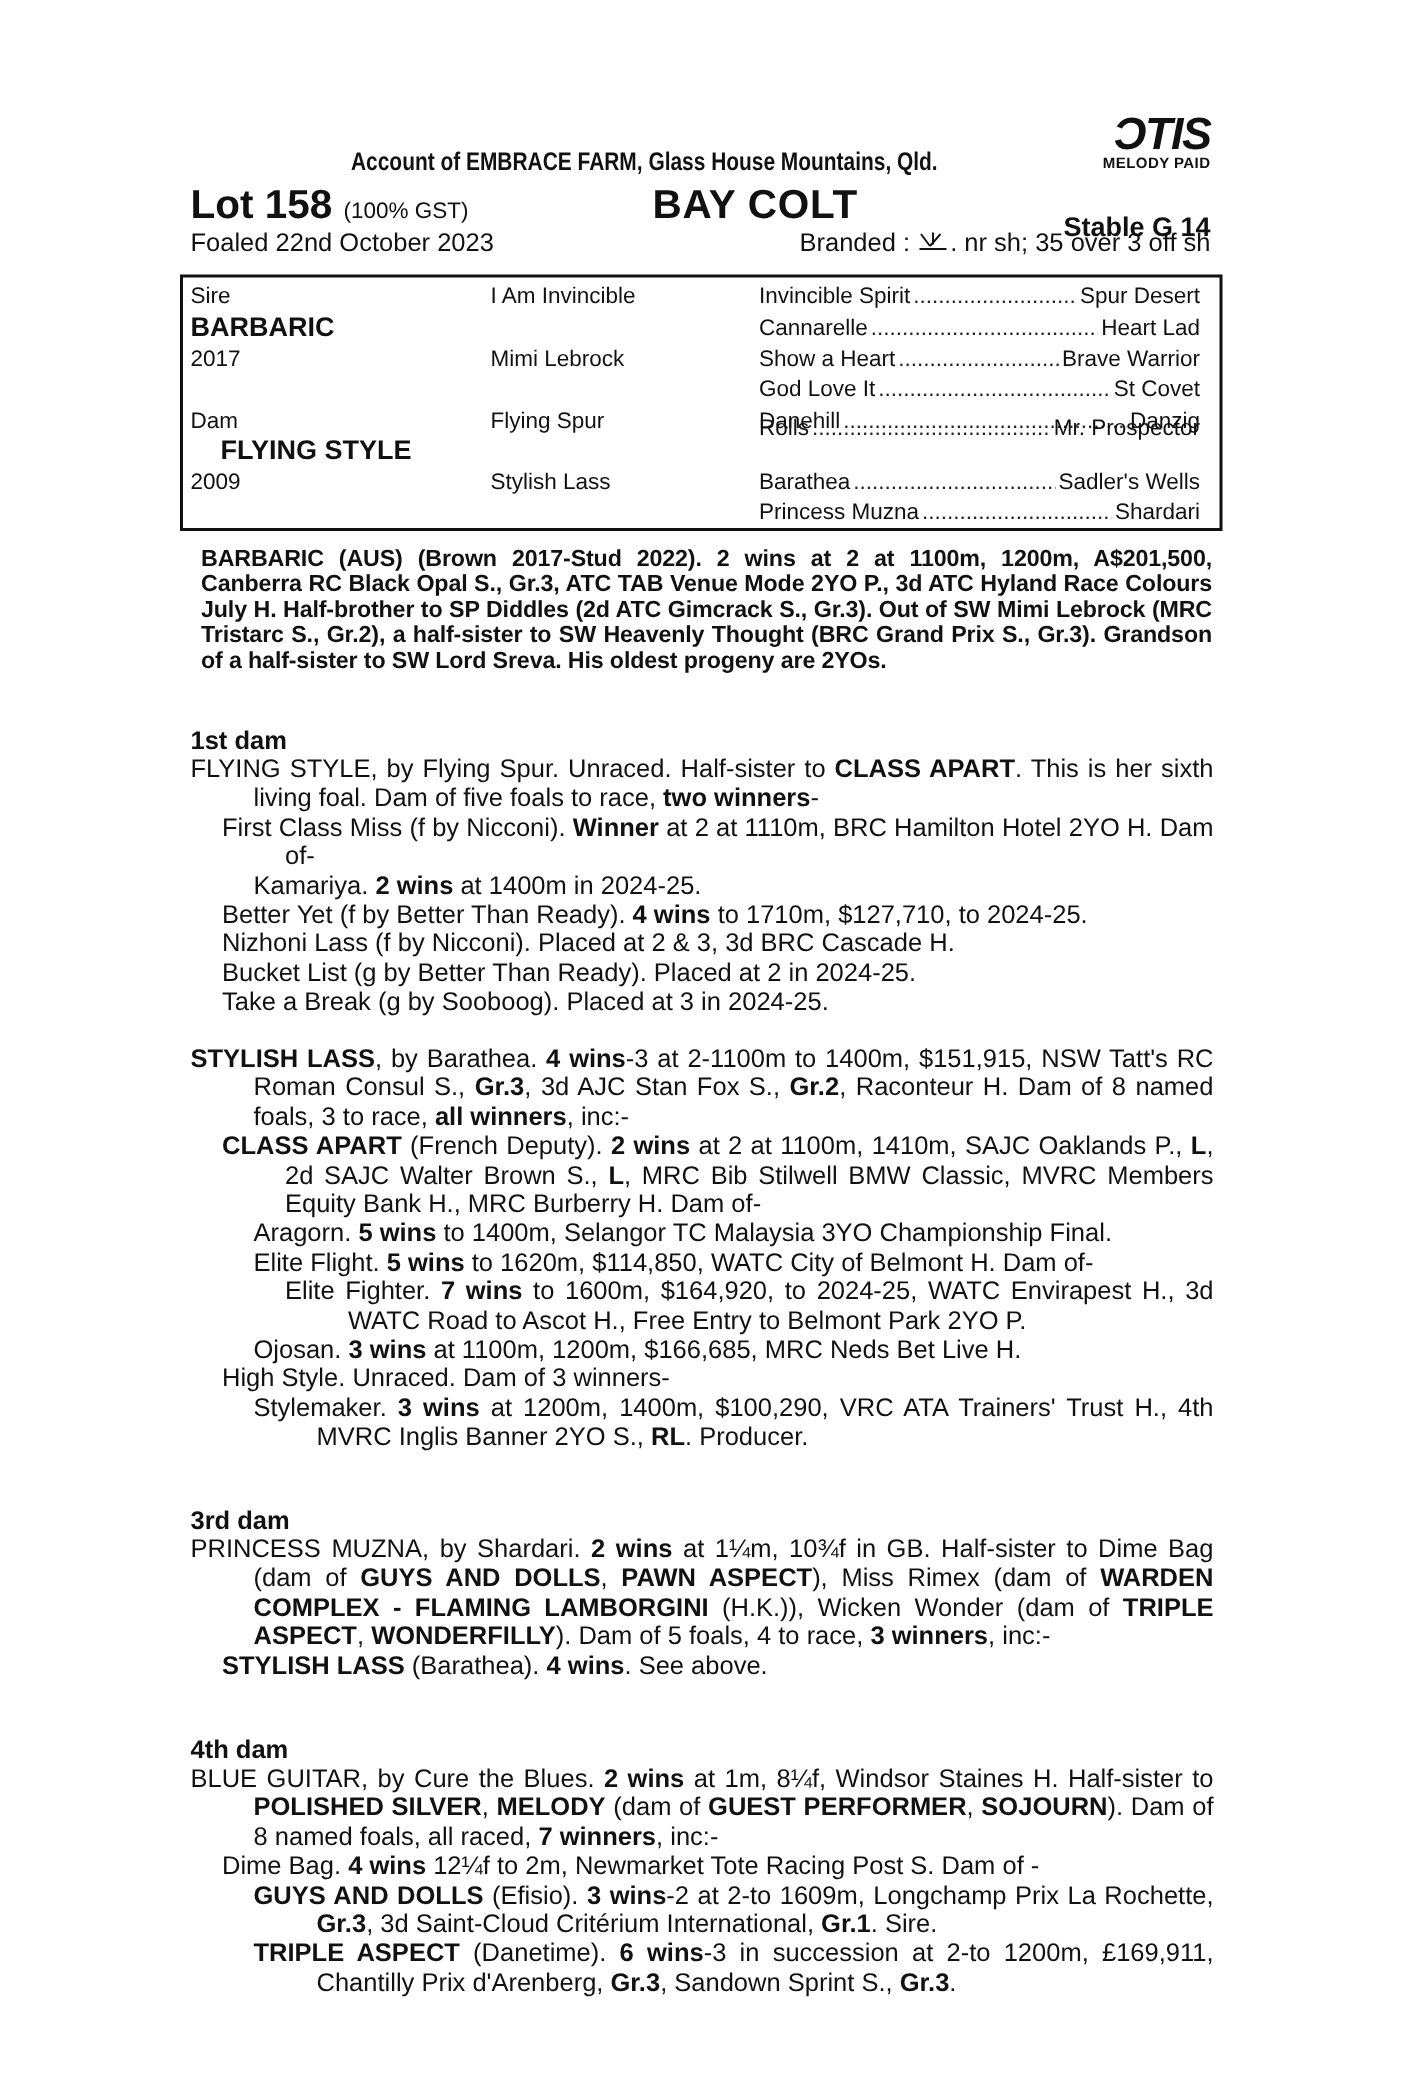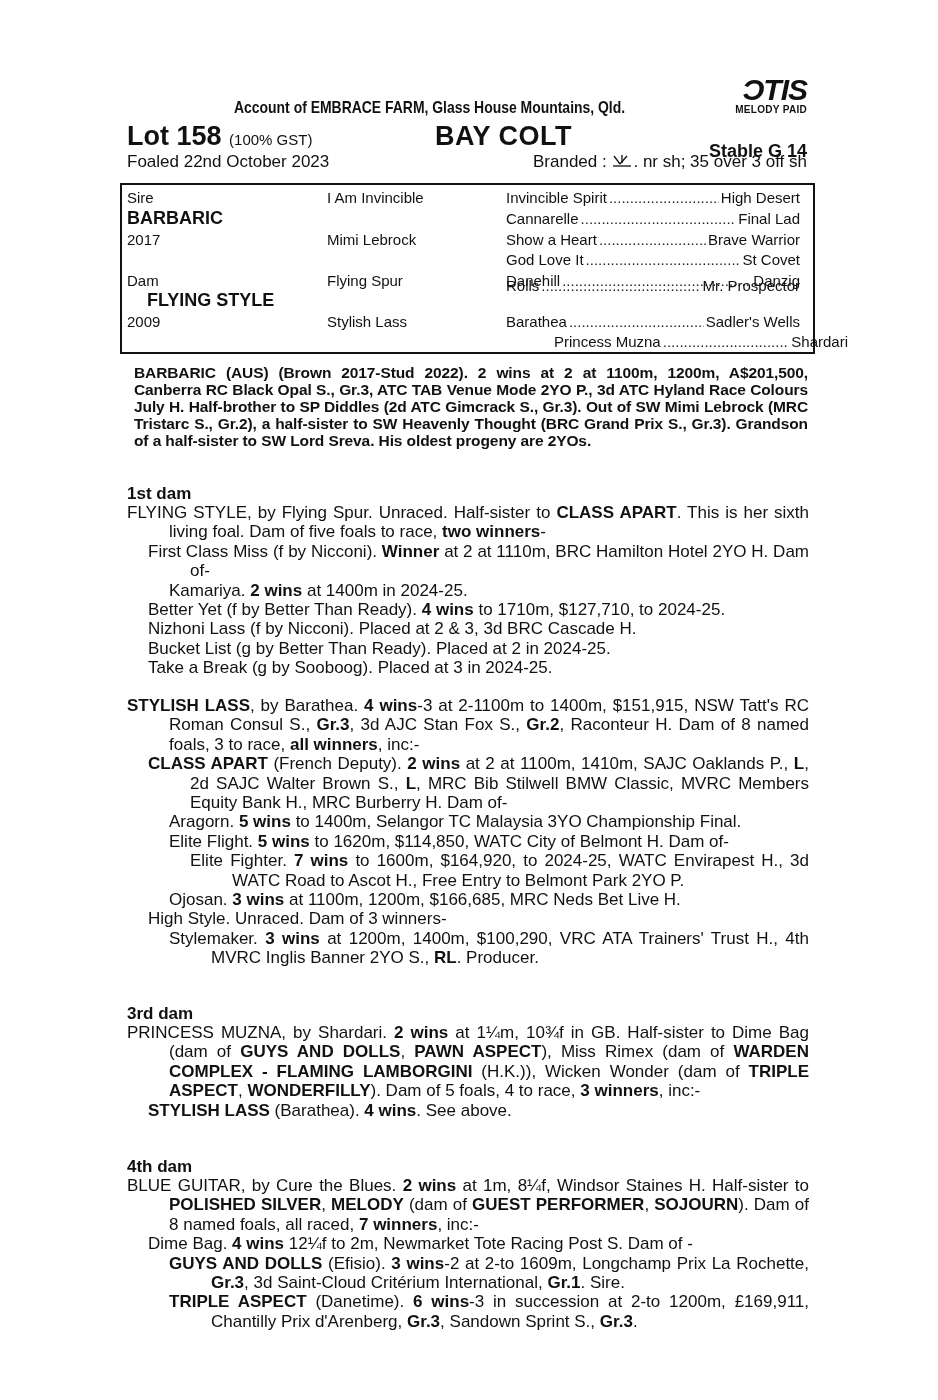--- a/index.html
+++ b/index.html
@@ -88,26 +88,26 @@
     <div class="ped-row" style="left:5px;top:128px;">2009</div>
 
     <div class="ped-row" style="left:205px;top:4px;">I Am Invincible</div>
     <div class="ped-row" style="left:205px;top:46px;">Mimi Lebrock</div>
     <div class="ped-row" style="left:205px;top:87px;">Flying Spur</div>
     <div class="ped-row" style="left:205px;top:128px;">Stylish Lass</div>
 
     <div class="gp" style="top:4px;">
         <span>Invincible Spirit</span>
         <span class="dots"></span>
-        <span>High Desert</span>
+        <span>Spur Desert</span>
       </div>
     <div class="gp" style="top:25px;">
         <span>Cannarelle</span>
         <span class="dots"></span>
-        <span>Final Lad</span>
+        <span>Heart Lad</span>
       </div>
     <div class="gp" style="top:46px;">
         <span>Show a Heart</span>
         <span class="dots"></span>
         <span>Brave Warrior</span>
       </div>
     <div class="gp" style="top:66px;">
         <span>God Love It</span>
         <span class="dots"></span>
         <span>St Covet</span>
@@ -120,21 +120,21 @@
     <div class="gp" style="top:92px;text-align:center;">
         <span>Rolls</span>
         <span class="dots"></span>
         <span>Mr. Prospector</span>
       </div>
     <div class="gp" style="top:128px;">
         <span>Barathea</span>
         <span class="dots"></span>
         <span>Sadler's Wells</span>
       </div>
-    <div class="gp" style="top:148px;margin-left:48px;">
+    <div class="gp" style="top:148px;">
         <span>Princess Muzna</span>
         <span class="dots"></span>
         <span>Shardari</span>
       </div>
   </div>
 
   <div class="sire-summary">BARBARIC (AUS) (Brown 2017-Stud 2022). 2 wins at 2 at 1100m, 1200m, A$201,500, Canberra RC Black Opal S., Gr.3, ATC TAB Venue Mode 2YO P., 3d ATC Hyland Race Colours July H. Half-brother to SP Diddles (2d ATC Gimcrack S., Gr.3). Out of SW Mimi Lebrock (MRC Tristarc S., Gr.2), a half-sister to SW Heavenly Thought (BRC Grand Prix S., Gr.3). Grandson of a half-sister to SW Lord Sreva. His oldest progeny are 2YOs.</div>
 
   <div class="dam-section" style="top:484px;">
       <div class="dam-heading">1st dam</div>

